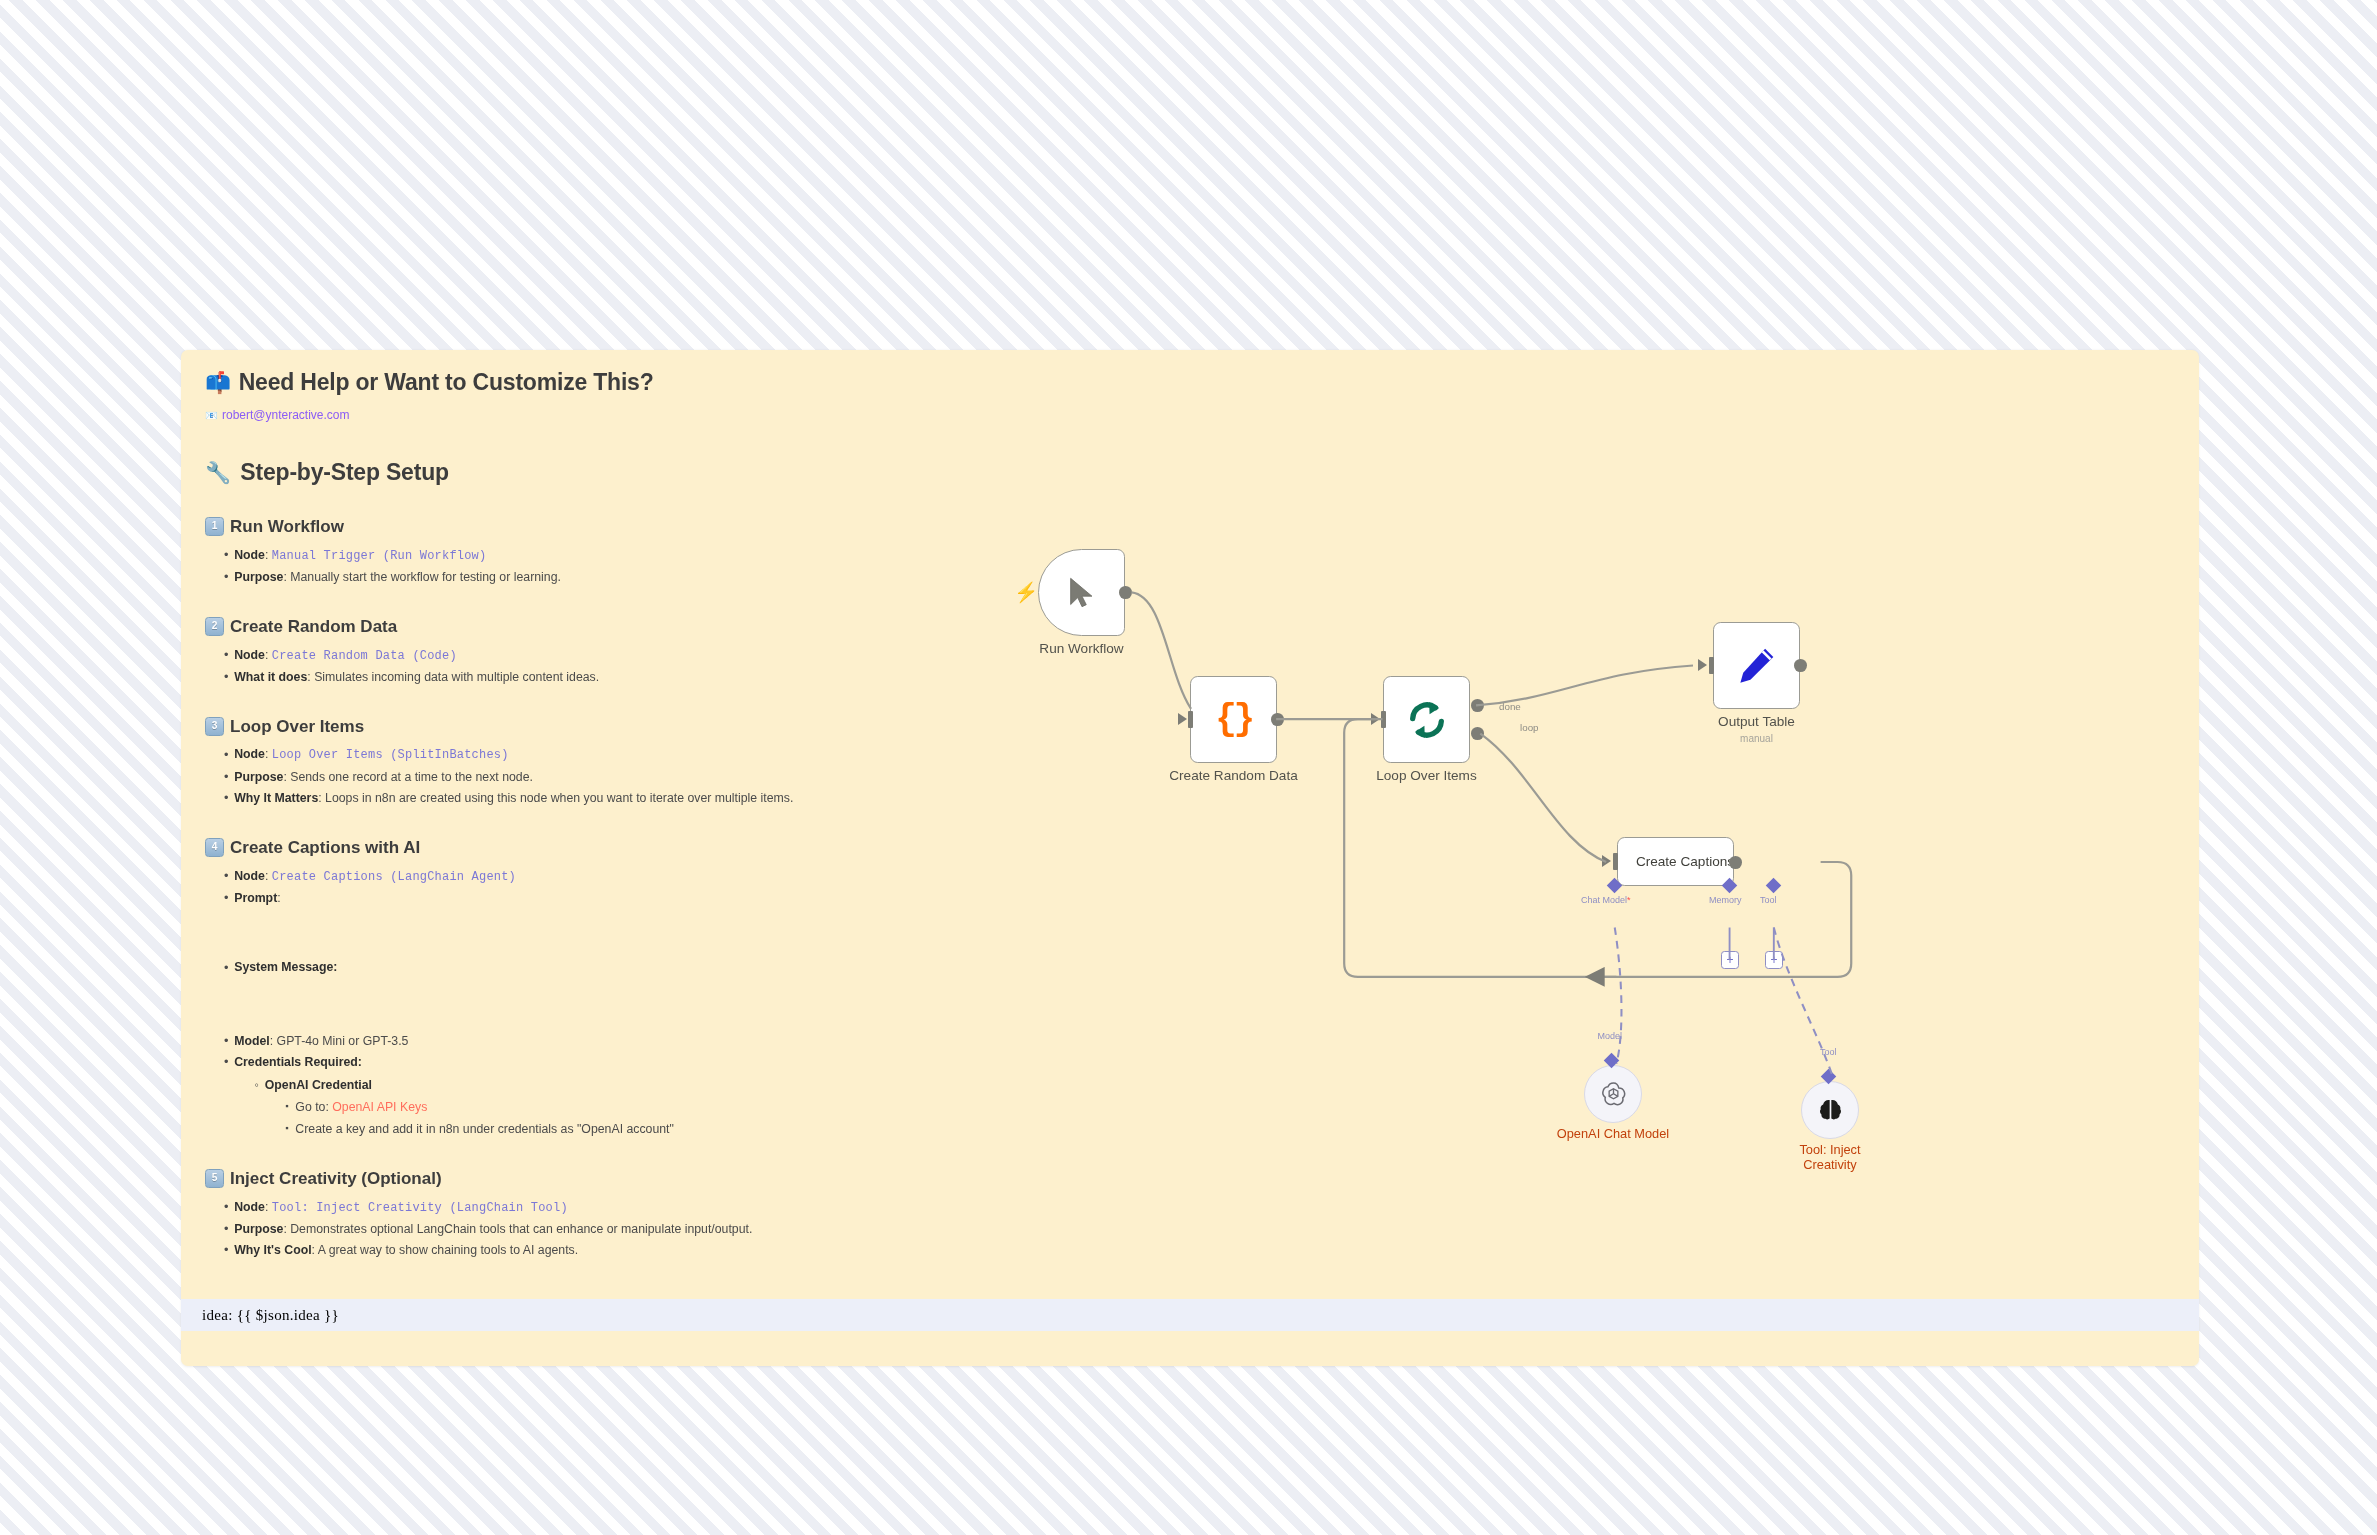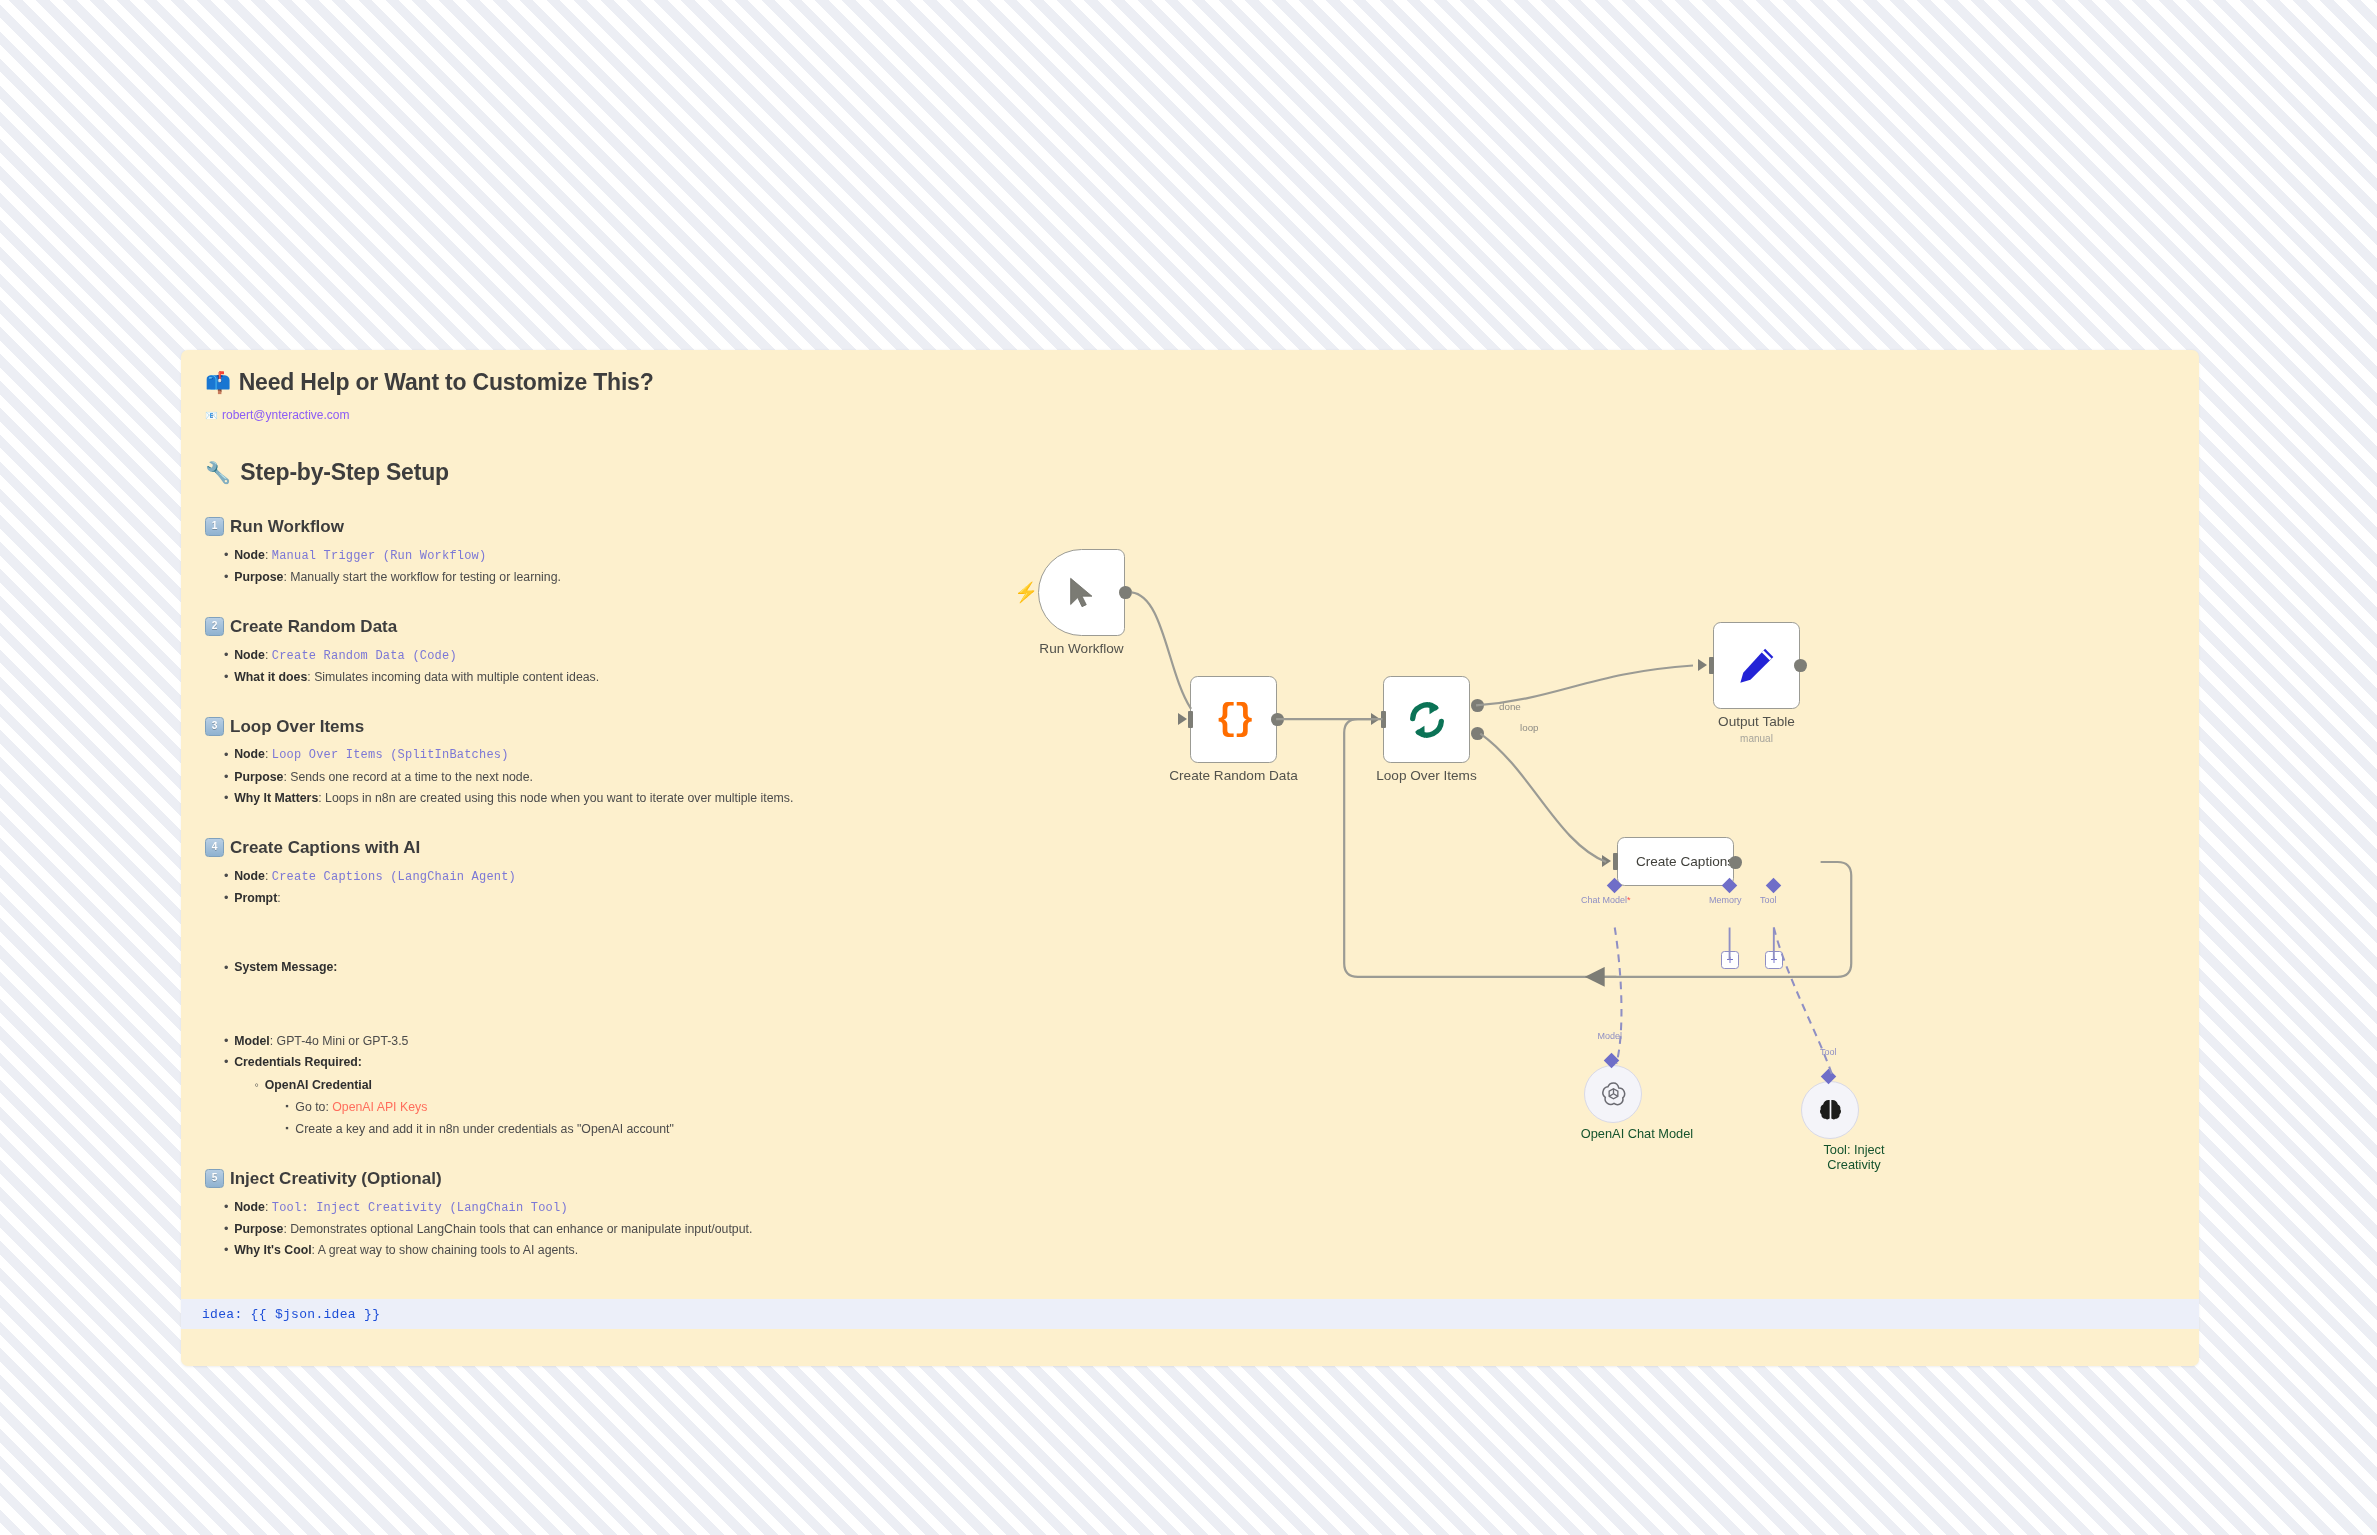--- a/index.html
+++ b/index.html
@@ -48,21 +48,21 @@
            padding-left:10.2px;margin-bottom:2.6px;}
   ul.bl li:before{content:"•";position:absolute;left:0;top:-0.9px;color:#4b4b4b;font-size:12.8px;}
   ul.bl.sub li:before{content:"◦";}
   ul.bl.sub2 li:before{content:"▪";font-size:9.4px;top:0.9px;}
   ul.bl b{color:#2f2f2f;font-weight:bold;}
   .mono{font-family:"Liberation Mono",monospace;color:#7b77d6;font-size:12px;letter-spacing:0.2px;}
   .lnk{color:#ff6e5c;text-decoration:none;}
 
   .codeblk{
     position:absolute;left:0;width:2018px;background:#eceff9;
-    font-family:Liberation Mono, monospace;font-size:13px;color:#1d4ed8;
+    font-family:Liberation Serif, serif;font-size:15px;color:#000000;
     letter-spacing:0.3px;padding:7.7px 0 7.7px 21px;box-sizing:border-box;z-index:2;
   }
   #code-prompt{top:949px;}
 
   
   .wf{position:absolute;left:0;top:0;width:2377px;height:1536px;pointer-events:none;z-index:5;}
   .node{position:absolute;pointer-events:auto;}
   .nbox{
     width:87px;height:87px;background:#fff;border:1.4px solid #9b9b94;
     border-radius:7.7px;display:flex;align-items:center;justify-content:center;
@@ -89,22 +89,22 @@
   .sublbl{position:absolute;font-size:9px;color:#8f8fc4;white-space:nowrap;}
   .req{color:#ff4b4b;}
   .plusbtn{position:absolute;width:18px;height:18px;border:1.2px solid #8f8fc4;
            border-radius:3.4px;background:#fff;color:#6f6ec8;font-size:12px;
            line-height:16px;text-align:center;box-sizing:border-box;}
 
   
   .circ{width:56px;height:56px;border-radius:50%;background:#f4f4f9;
         border:1.2px solid #d9d9e6;display:flex;align-items:center;justify-content:center;}
   .clabel{position:absolute;left:50%;transform:translateX(-50%);top:61px;
-          text-align:center;font-size:12.8px;color:#14532d;font-weight:500;
-          line-height:1.2;width:128px;margin-left:24px;}
+          text-align:center;font-size:12.8px;color:#c2410c;font-weight:500;
+          line-height:1.2;width:128px;}
   .bolt{position:absolute;color:#ff5a45;font-size:19.6px;line-height:1;}
 </style>
 </head>
 <body>
 
 <div id="canvas">
 
   <div class="sticky">
     <div class="sticky-inner">
 

